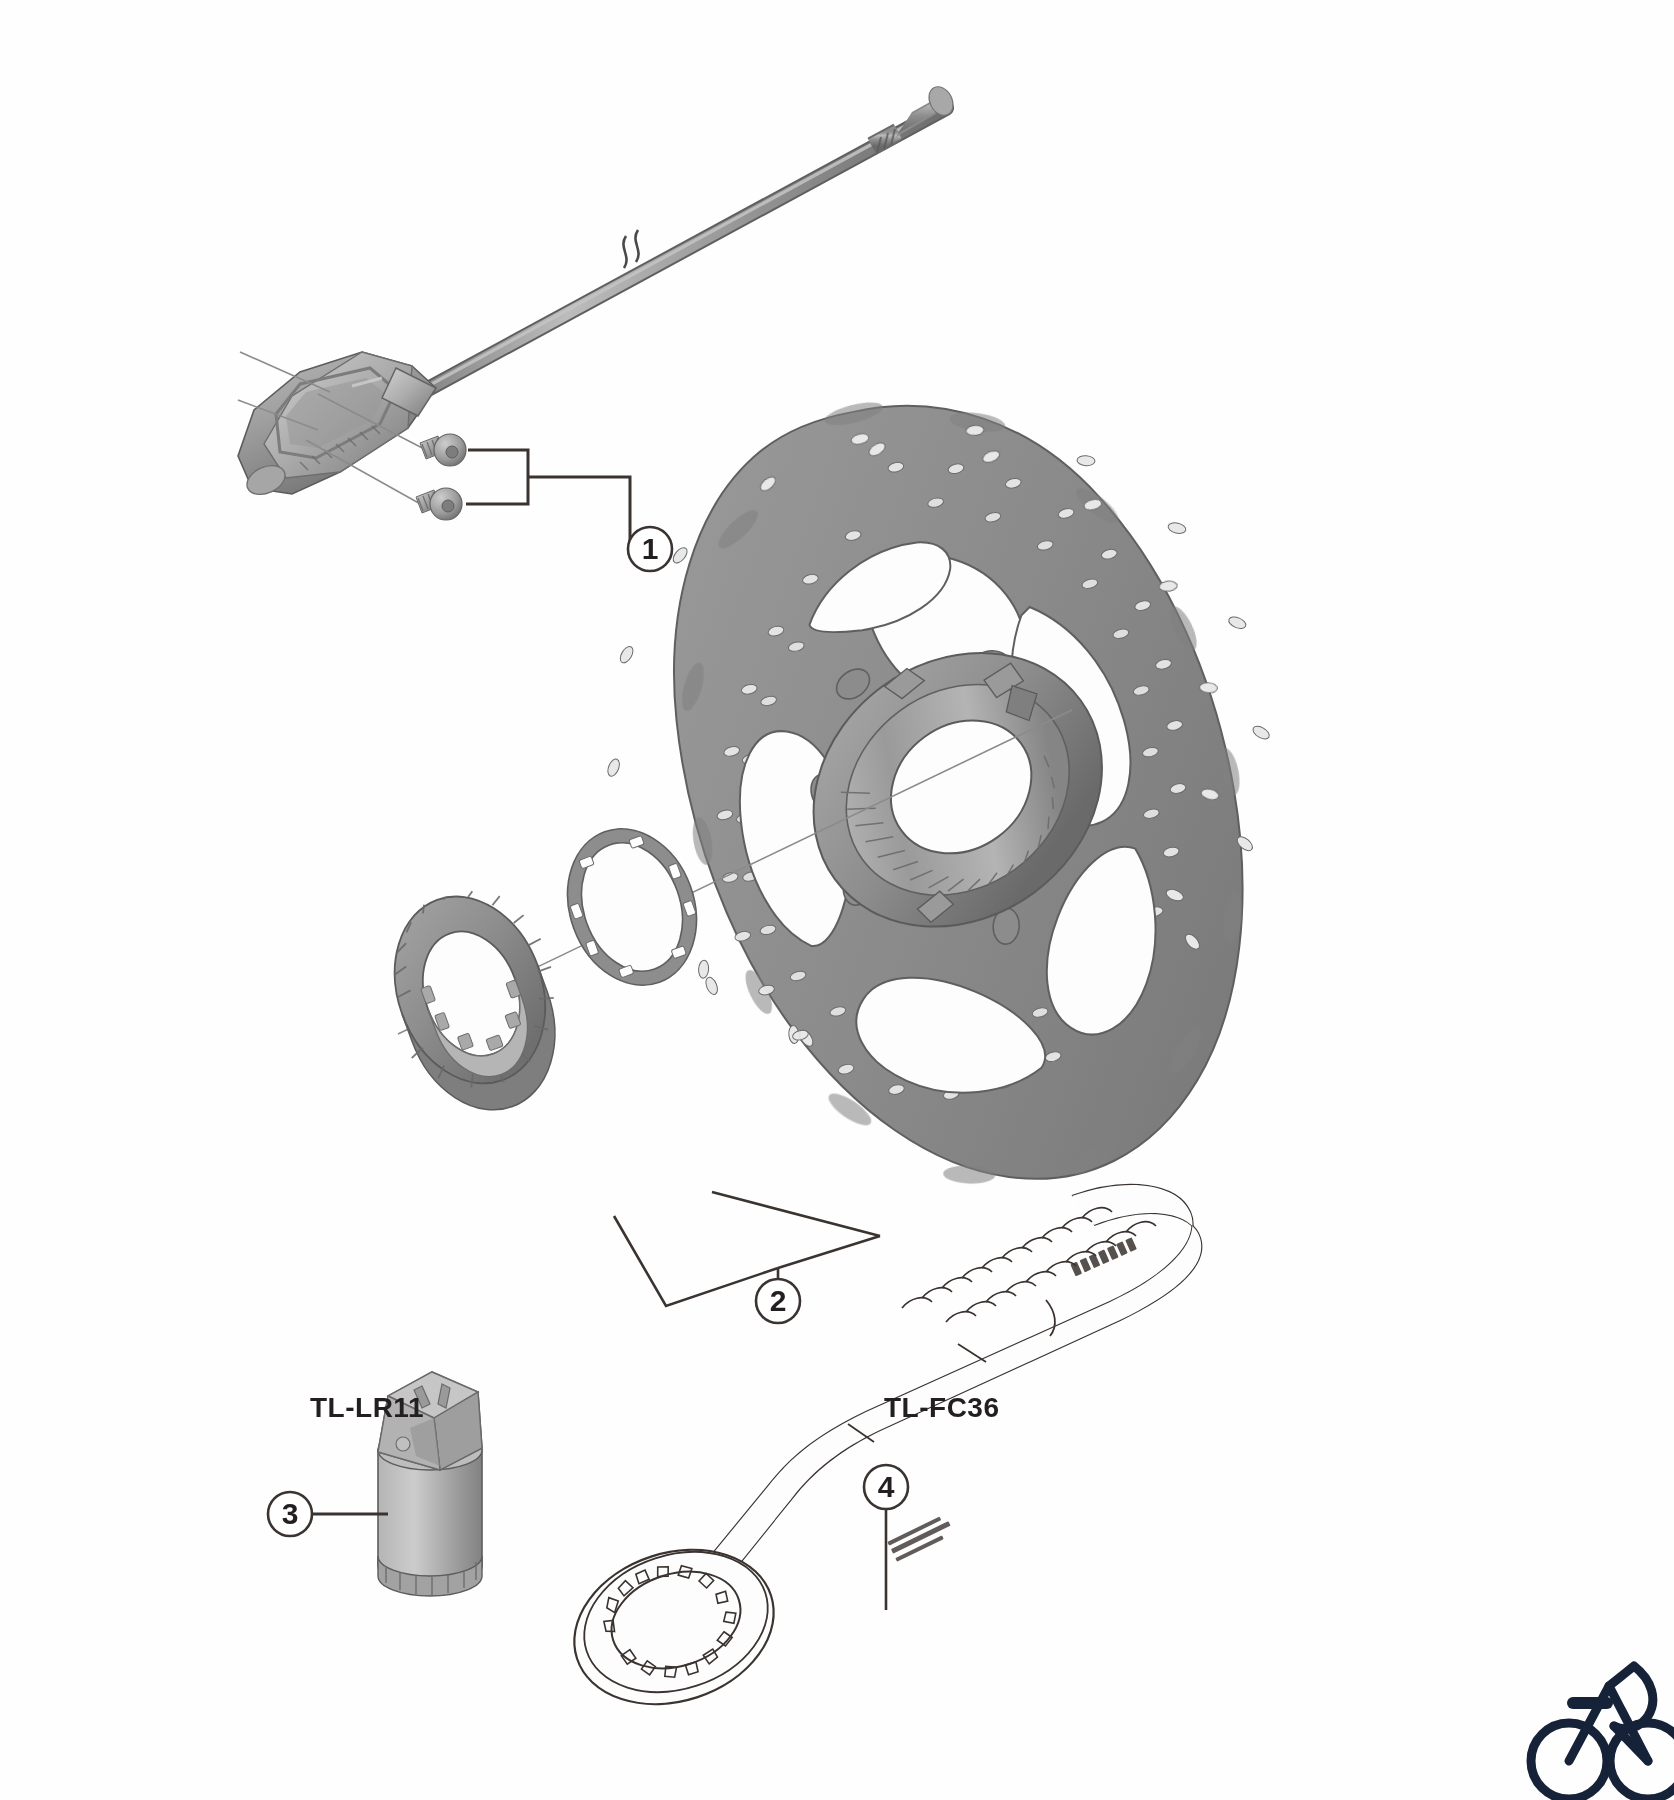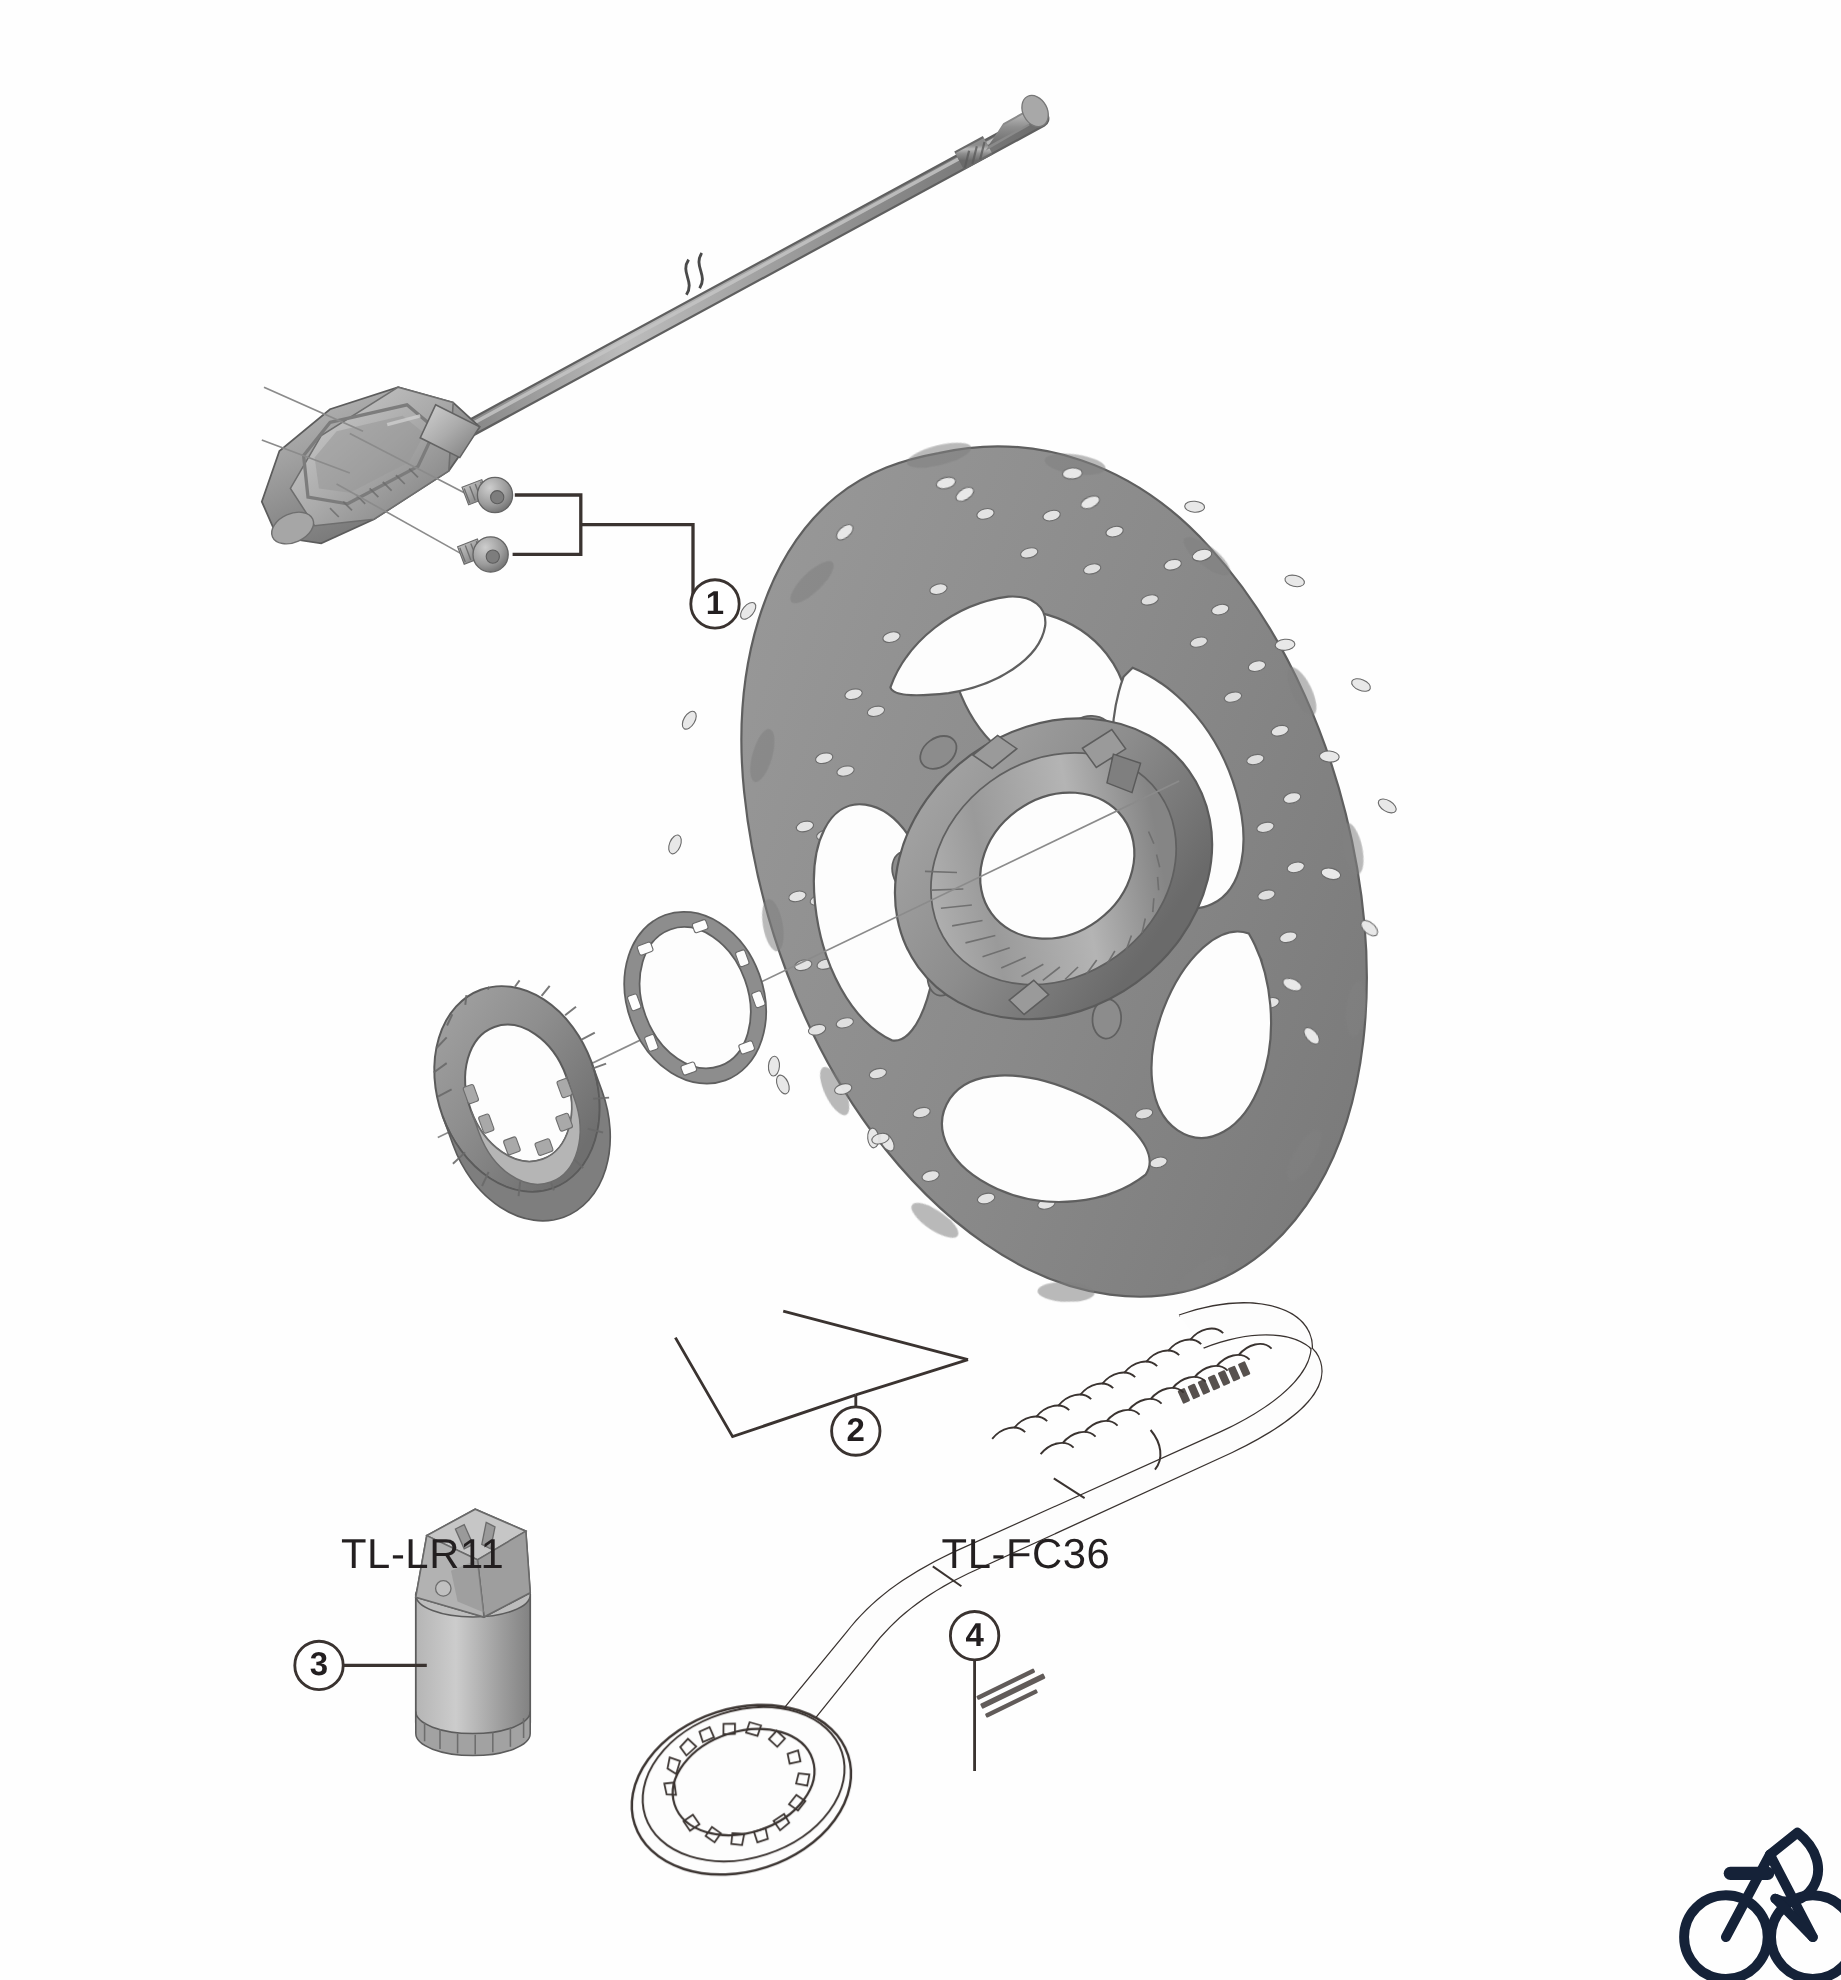--- a/index.html
+++ b/index.html
@@ -20,28 +20,28 @@
   #diagram {
     position: absolute;
     left: 0;
     top: 0;
     width: 1674px;
     height: 1800px;
   }
   .tool-label {
     position: absolute;
     font-family: "Liberation Sans", sans-serif;
-    font-weight: normal;
-    font-size: 38px;
+    font-weight: bold;
+    font-size: 28px;
     letter-spacing: 0.5px;
     color: #231f20;
     white-space: nowrap;
   }
   #label-lr11 { left: 310px; top: 1392px; }
-  #label-fc36 { left: 856px; top: 1392px; }
+  #label-fc36 { left: 884px; top: 1392px; }
   .callout-num {
     position: absolute;
     font-family: "Liberation Sans", sans-serif;
     font-weight: bold;
     font-size: 30px;
     color: #231f20;
     text-align: center;
     width: 44px;
     line-height: 44px;
   }

